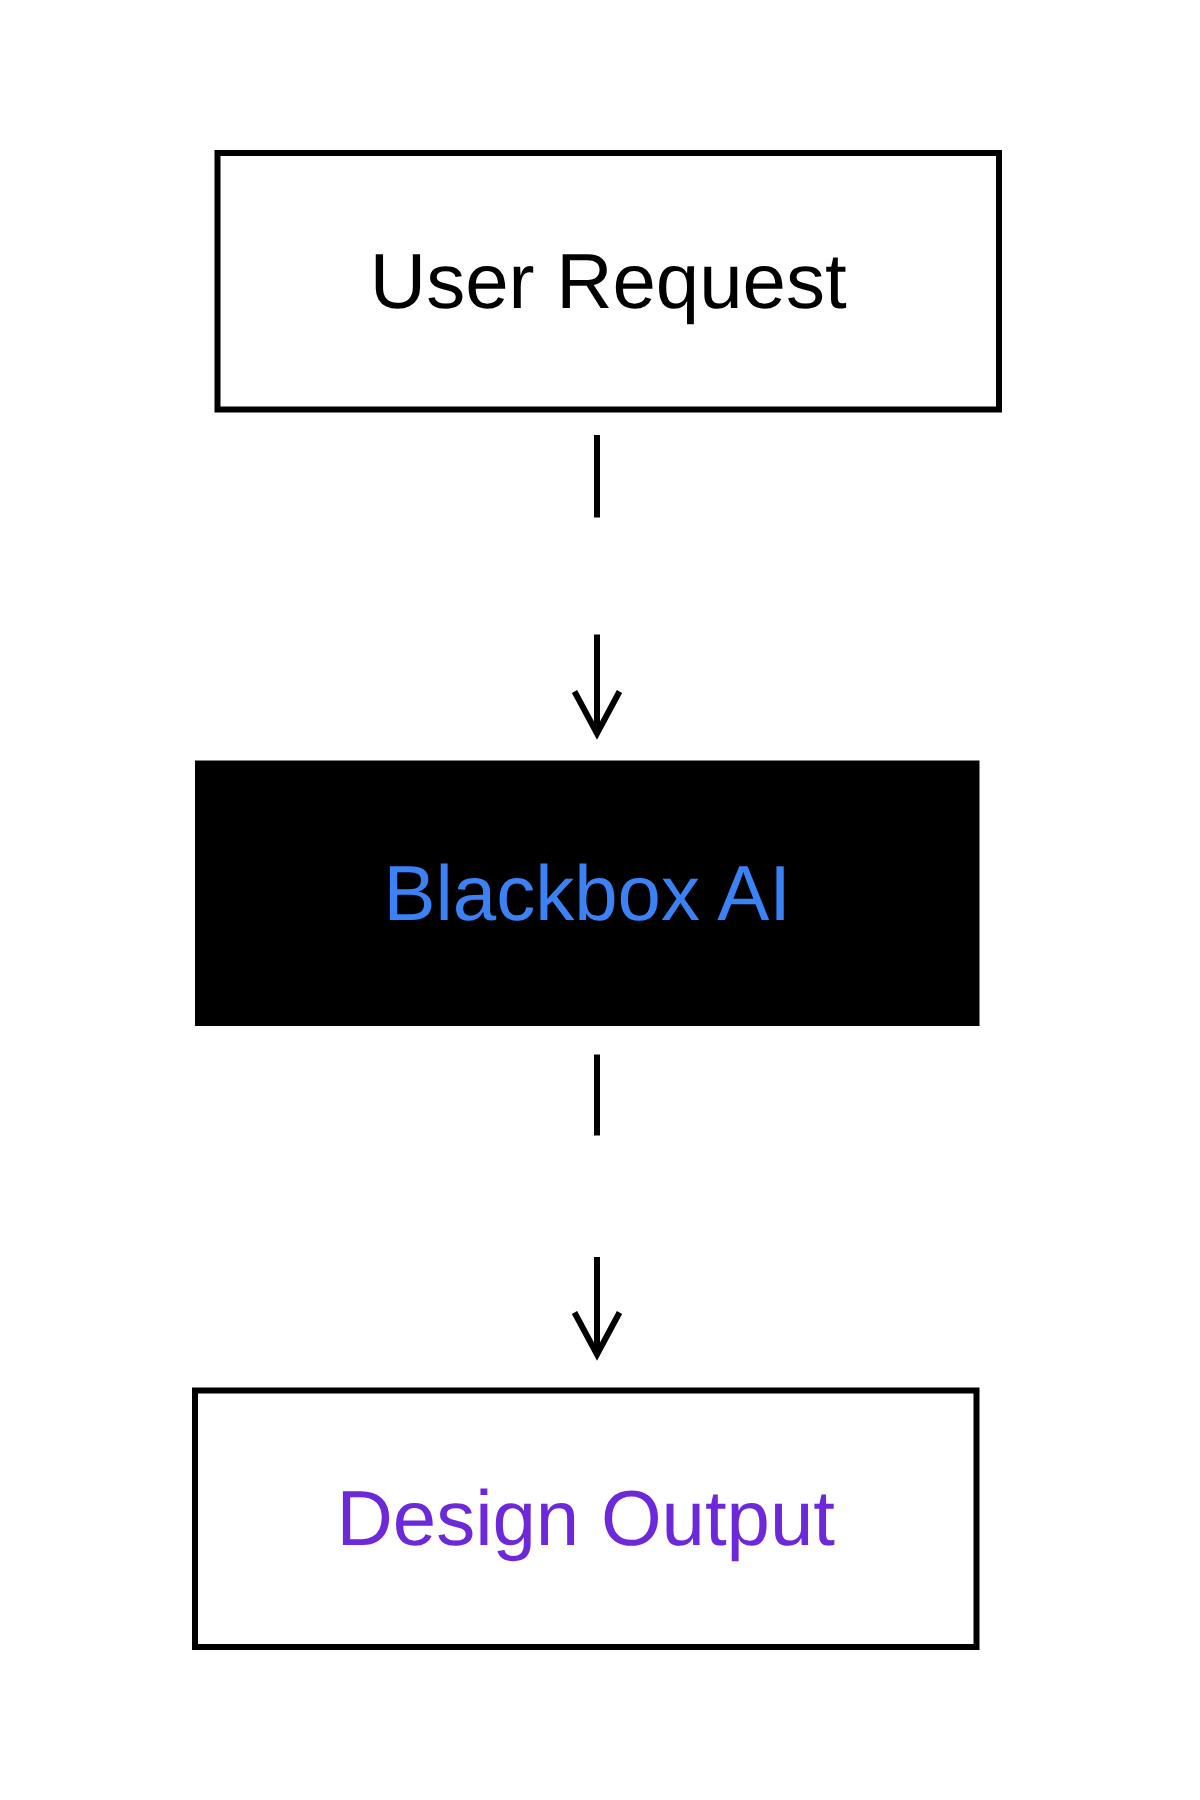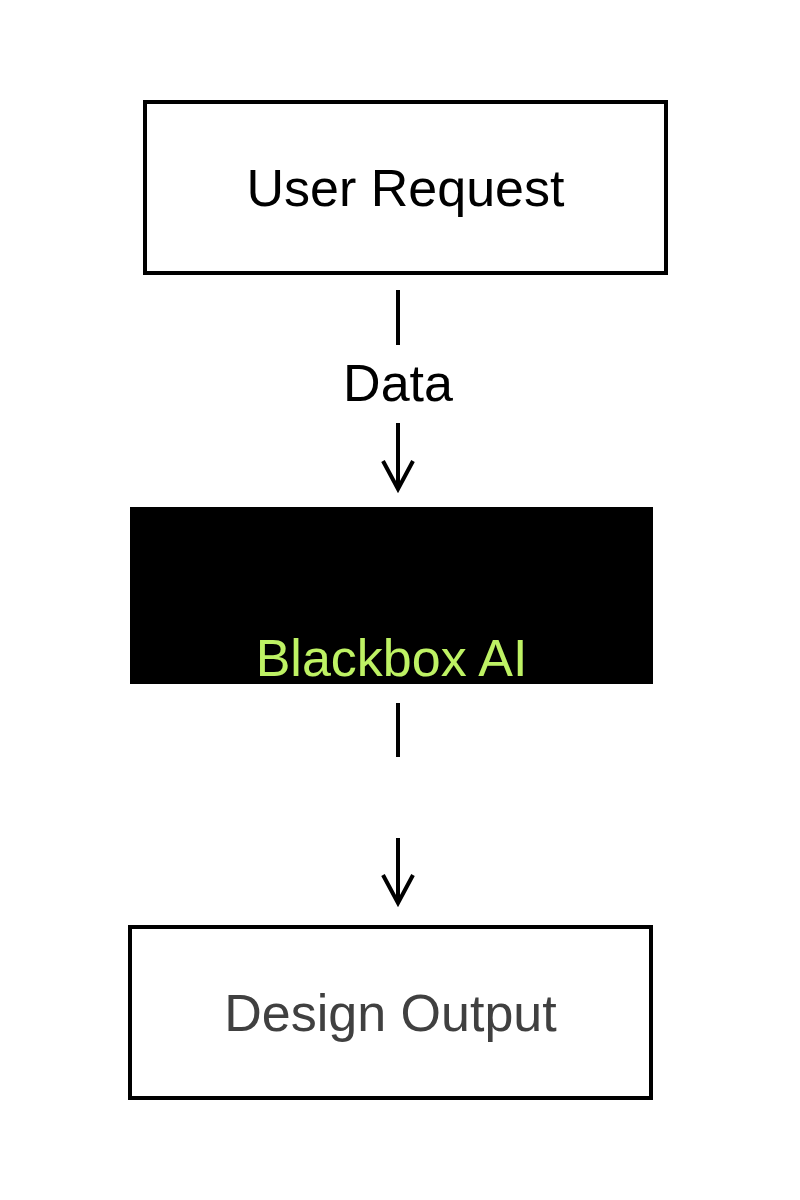--- a/index.html
+++ b/index.html
@@ -78,24 +78,23 @@
 
     <path d="M398 703 V757" style="stroke: rgb(0, 0, 0);"></path>
     <path d="M398 838 V900" style="stroke: rgb(0, 0, 0);"></path>
     <path d="M383 875 L398 903 L413 875" style="stroke: rgb(0, 0, 0);"></path>
   </svg>
 
   <div class="node outline" id="node-user-request" style="background-color: rgb(255, 255, 255); color: rgb(0, 0, 0); border-color: rgb(0, 0, 0);">
     <span>User Request</span>
   </div>
 
-  <div class="node filled" id="node-blackbox-ai" style="background-color: rgb(0, 0, 0); color: #bef264; align-items: flex-end;">
+  <div class="node filled" id="node-blackbox-ai" style="background-color: rgb(0, 0, 0); color: #3b82f6;">
     <span>Blackbox AI</span>
   </div>
 
-  <div class="node outline" id="node-design-output" style="background-color: rgb(255, 255, 255); color: #404040; border-color: rgb(0, 0, 0);">
+  <div class="node outline" id="node-design-output" style="background-color: rgb(255, 255, 255); color: #6d28d9; border-color: rgb(0, 0, 0);">
     <span>Design Output</span>
   </div>
 
-  <div class="edge-label" id="edge-label-data">Data</div>
 
 
 </div>
 
 </body></html>

